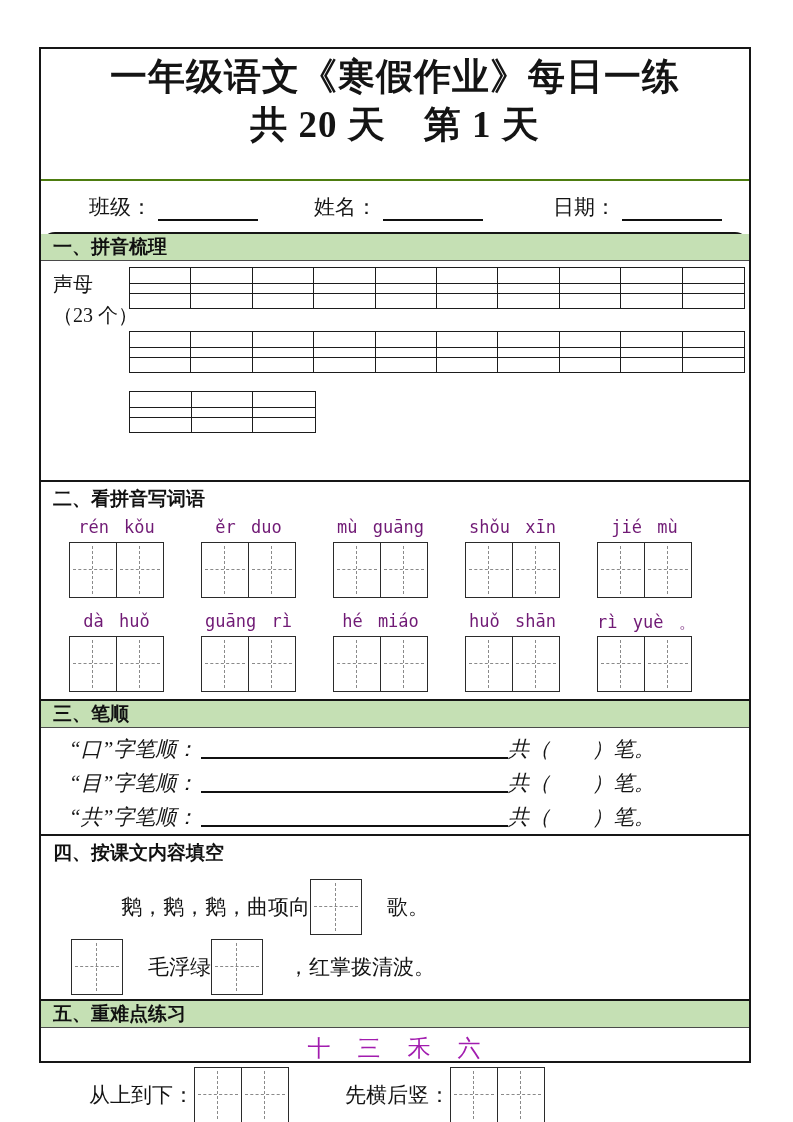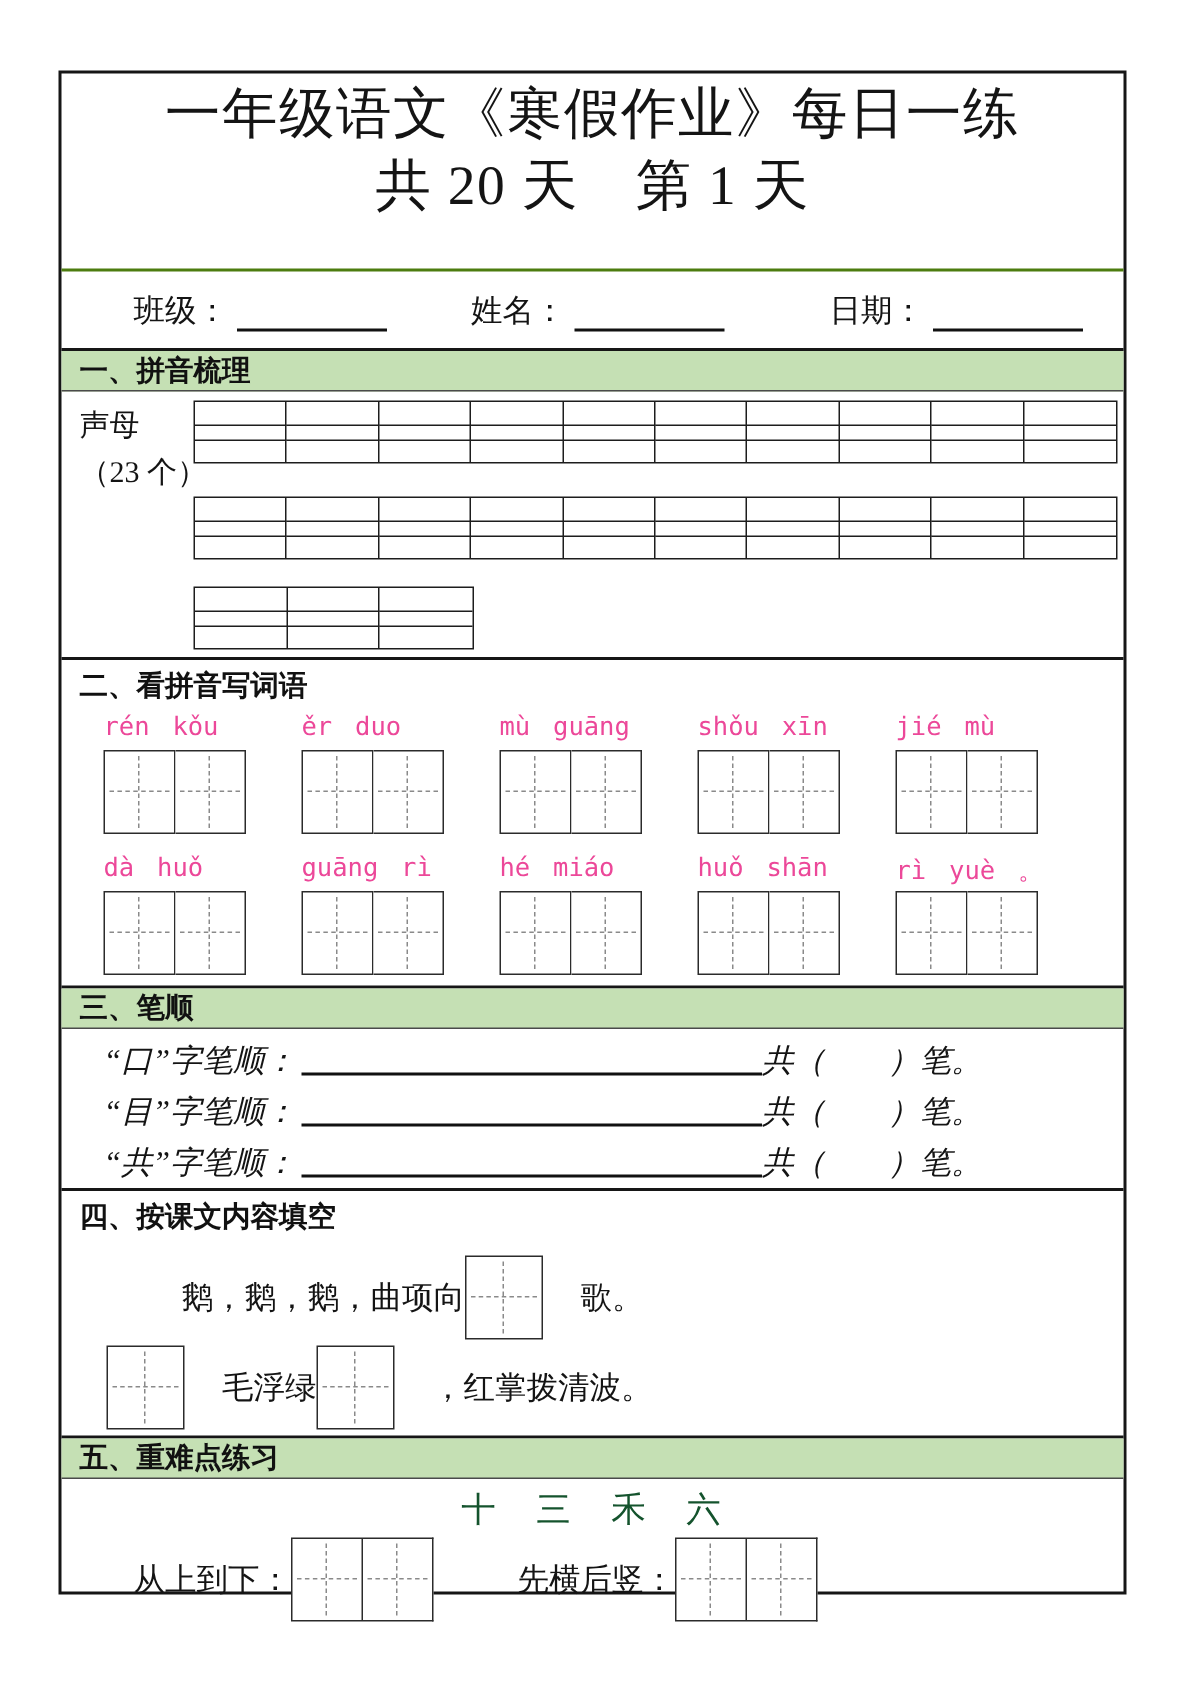--- a/index.html
+++ b/index.html
@@ -1,36 +1,36 @@
 <!DOCTYPE html>
 <html><head>
 <meta charset="utf-8">
 <style>
   * { margin:0; padding:0; box-sizing:border-box; }
   html,body { width:793px; height:1122px; background:#ffffff; font-family:"Liberation Serif","DejaVu Serif",serif; color:#141414; }
   .sheet { position:absolute; left:39px; top:47px; width:712px; height:1016px; border:2px solid #161616; background:#fff; }
 
   
   .title-block { height:105px; text-align:center; padding-top:4px; }
-  .title-line { font-size:37px; font-weight:normal; line-height:48px; letter-spacing:1px; }
+  .title-line { font-size:37px; font-weight:bold; line-height:48px; letter-spacing:1px; }
 
   
   .info-row { height:53px; border-top:2px solid #4d7c0f; display:flex; align-items:center; padding-left:48px; font-size:21px;margin-top:25px; }
   .info-item { display:flex; align-items:flex-end; }
   .info-item .blank { display:inline-block; width:100px; height:23px; border-bottom:2px solid #111; margin-left:6px; }
   .info-item.i2 { margin-left:56px; }
   .info-item.i3 { margin-left:70px; }
 
   
   section { border-top:2px solid #161616; }
   .bar { height:27px; background:#c5e0b4; border-bottom:1.5px solid #4a4a4a; display:flex; align-items:center; padding-left:12px; font-family:"Liberation Sans","DejaVu Sans",sans-serif; font-weight:bold; font-size:19px; color:#111; }
   .whead { height:33px; display:flex; align-items:center; padding-left:12px; font-family:"Liberation Sans","DejaVu Sans",sans-serif; font-weight:bold; font-size:19px; color:#111; }
 
   
-  .sec1 { height:206px; }
+  .sec1 { height:248px;border-radius:14px; }
   .s1-content { position:relative; height:177px; }
   .s1-label { position:absolute; left:12px; top:8px; font-size:20px; line-height:31px; }
   .pt { position:absolute; display:grid; grid-template-rows:16px 10px 14px; border:1.5px solid #1d1d1d; background:#fff; }
   .pt1 { left:88px; top:6px;  width:616px; }
   .pt2 { left:88px; top:70px; width:616px; }
   .pt3 { left:88px; top:130px; width:187px; }
   .pt .cell { border-right:1.2px solid #1d1d1d; border-bottom:1.2px solid #1d1d1d; }
   .pt .cell.lastc { border-right:none; }
   .pt .cell.lastr { border-bottom:none; }
 
@@ -43,40 +43,40 @@
   .tzg-pair .tzg + .tzg { border-left:none; }
   .tzg.solo { width:52px; height:56px; flex:none; }
 
   
   .sec2 { height:219px; }
   .py-row { display:flex; padding-left:28px; }
   .py-row.r1 { margin-top:2px; }
   .py-row.r2 { margin-top:13px; }
   .py-group { width:95px; margin-right:37px; }
   .py-group:last-child { margin-right:0; }
-  .py-label { height:25px; font-family:"DejaVu Sans Mono",monospace; font-size:17px; white-space:pre; word-spacing:5px; color:#ec4899; }
+  .py-label { height:25px; font-family:"DejaVu Sans Mono",monospace; font-size:17px; text-align:center; white-space:pre; word-spacing:5px; color:#701a75; }
 
   
   .sec3 { height:135px; }
   .stroke-row { display:flex; align-items:flex-end; height:34px; margin-left:28px; width:586px; font-size:21px;font-style:italic; }
   .stroke-row.first { margin-top:2px; }
   .stroke-label { white-space:pre; line-height:30px; }
   .stroke-blank { flex:1; border-bottom:2px solid #111; margin:0 0 5px 4px; }
   .stroke-tail { white-space:pre; line-height:30px; }
 
   
   .sec4 { height:165px; }
   .fill-line { display:flex; align-items:center; font-size:21px; }
   .fill-line.l1 { margin-top:10px; padding-left:55px; }
   .fill-line.l2 { margin-top:4px;  padding-left:30px; }
   .fill-text { white-space:pre;margin-left:25px; }
 
   
   .sec5 { height:131px; }
-  .chars { margin-top:5px; height:30px; text-align:center; font-size:23px; letter-spacing:2px; color:#14532d; }
+  .chars { margin-top:5px; height:30px; text-align:center; font-size:23px; letter-spacing:2px; color:#a21caf; }
   .s5-row { display:flex; align-items:center; margin-top:4px; padding-left:48px; font-size:21px; }
   .s5-gap { width:56px; }
   .s5-label { white-space:pre; }
 </style>
 </head>
 <body>
 
 <div class="sheet">
 
   <header class="title-block">

